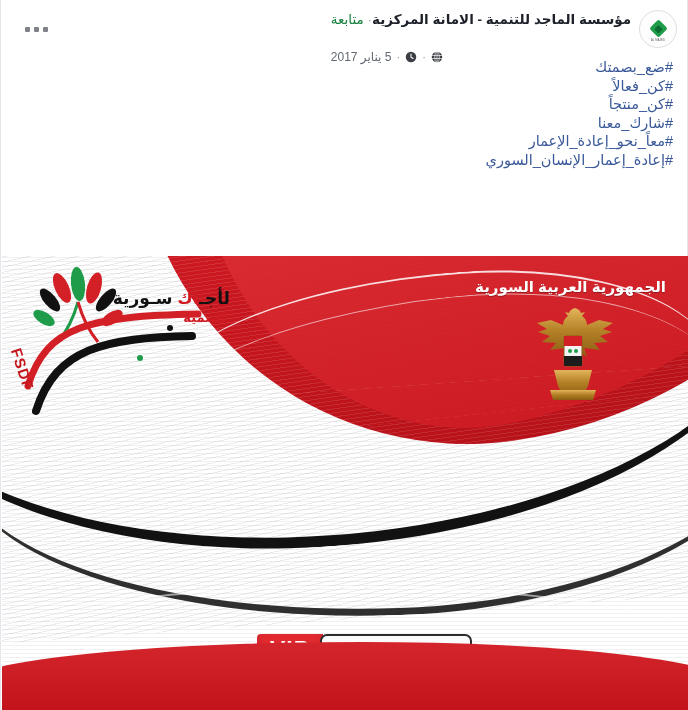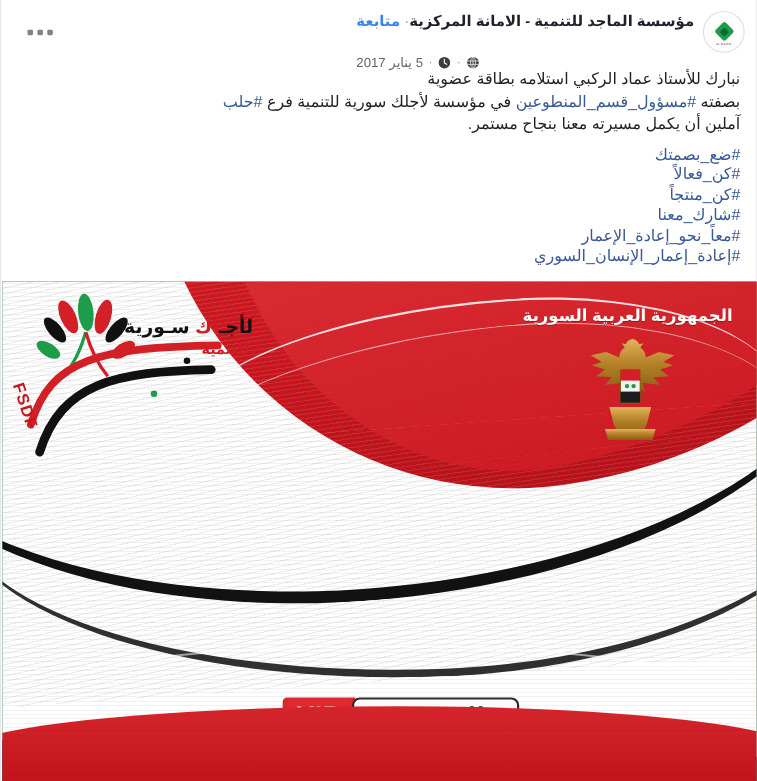--- a/index.html
+++ b/index.html
@@ -84,22 +84,22 @@
     padding-top: 1px;
   }
   .page-name {
     font-size: 13.5px;
     color: #1d2129;
     font-weight: bold;
     line-height: 18px;
     white-space: nowrap;
   }
   .page-name .follow {
-    color: #3b82f6;
-    font-weight: bold;
+    color: #15803d;
+    font-weight: normal;
   }
   .page-name .sep { color: #90949c; font-weight: normal; }
   .meta-line {
     margin-top: 20px;
     font-size: 12px;
     color: #616770;
     line-height: 16px;
     display: flex;
     flex-direction: row-reverse;
     align-items: center;
@@ -450,25 +450,20 @@
           </span>
         </div>
       </div>
       <div class="avatar">
         <span class="diamond"></span>
         <span class="sub">AL MAJED</span>
       </div>
     </div>
   </div>
 
-  <div class="post-body">
-    <p>نبارك للأستاذ عماد الركبي استلامه بطاقة عضوية</p>
-    <p><span>بصفته </span><a class="tag">#مسؤول_قسم_المنطوعين</a><span> في مؤسسة لأجلك سورية للتنمية فرع </span><a class="tag">#حلب</a></p>
-    <p>آملين أن يكمل مسيرته معنا بنجاح مستمر.</p>
-  </div>
 
   <div class="tags">
     <div>#ضع_بصمتك</div>
     <div>#كن_فعالاً</div>
     <div>#كن_منتجاً</div>
     <div>#شارك_معنا</div>
     <div>#معاً_نحو_إعادة_الإعمار</div>
     <div>#إعادة_إعمار_الإنسان_السوري</div>
   </div>
 

